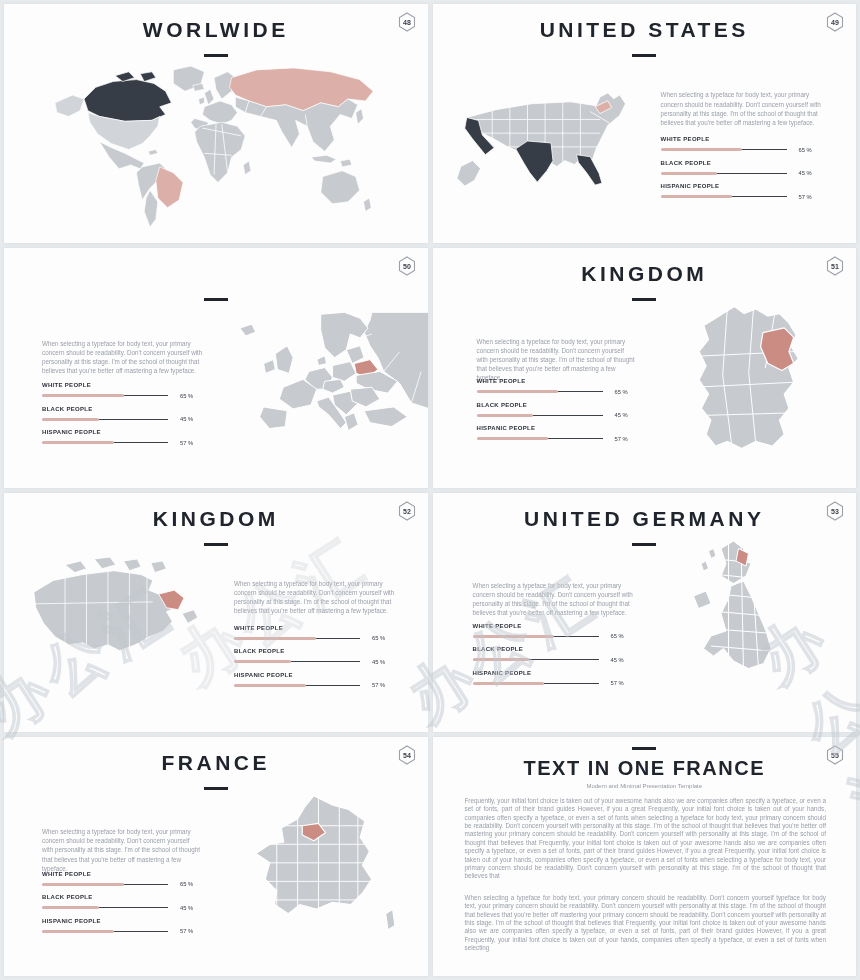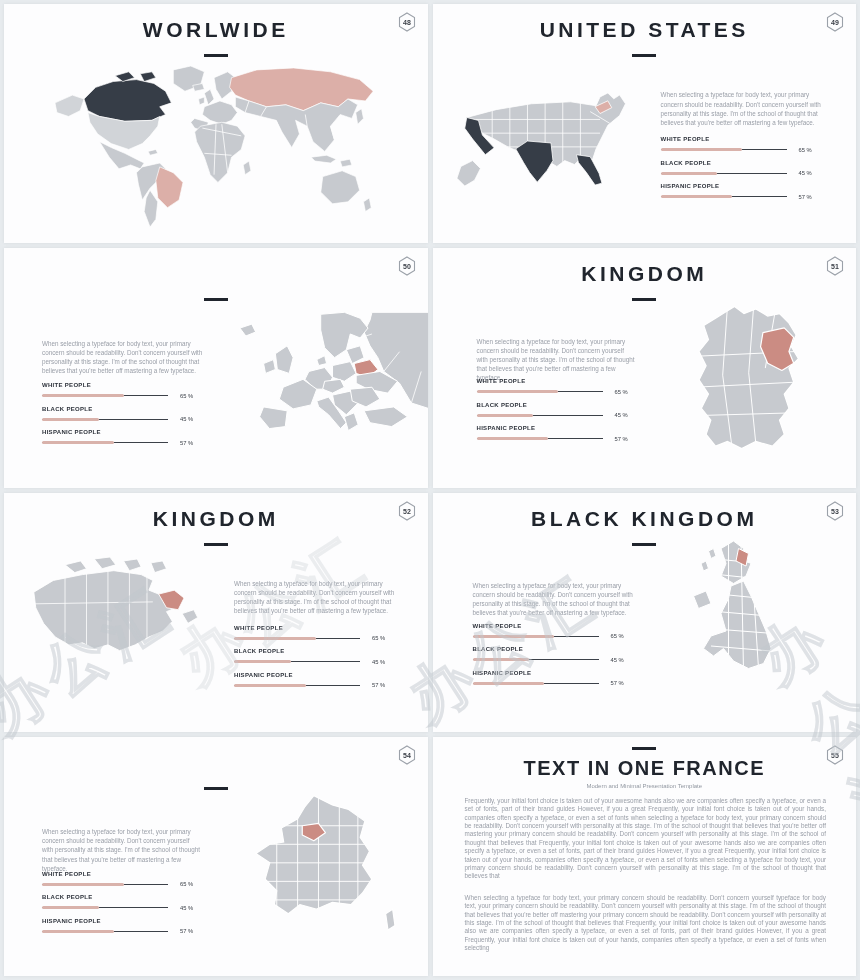--- a/index.html
+++ b/index.html
@@ -387,21 +387,21 @@
           </div>
       </div>
     </div>
   </section>
 
   <section class="slide s-uk">
     <svg class="badge" width="18" height="20" viewBox="0 0 18 20">
       <polygon points="9,1 16.5,5.5 16.5,14.5 9,19 1.5,14.5 1.5,5.5" fill="#fdfdfe" stroke="#9ba1a9" stroke-width="1.1"></polygon>
       <text x="9" y="12.5" text-anchor="middle">53</text>
     </svg>
-    <h2 class="title">BLACK KINGDOM</h2>
+    <h2 class="title">UNITED GERMANY</h2>
     <div class="rule"></div>
     <p class="para">When selecting a typeface for body text, your primary concern should be readability. Don't concern yourself with personality at this stage. I'm of the school of thought that believes that you're better off mastering a few typeface.</p>
     <div class="legend">
       <div class="leg-item">
         <div class="leg-label">WHITE PEOPLE</div>
         <div class="leg-row">
             <div class="leg-track">
               <span class="leg-fill" style="width: 65%;"></span>
             </div>
         <span class="leg-value">65 %</span>
@@ -455,20 +455,21 @@
         <polygon class="mp2" stroke="#fff" stroke-width="0.8" stroke-linejoin="round" points="42,6 50,10 48,20 40,16"></polygon>
       </svg>
     </div>
   </section>
 
   <section class="slide s-fr">
     <svg class="badge" width="18" height="20" viewBox="0 0 18 20">
       <polygon points="9,1 16.5,5.5 16.5,14.5 9,19 1.5,14.5 1.5,5.5" fill="#fdfdfe" stroke="#9ba1a9" stroke-width="1.1"></polygon>
       <text x="9" y="12.5" text-anchor="middle">54</text>
     </svg>
+    <h2 class="title">FRANCE</h2>
     <div class="rule"></div>
     <p class="para">When selecting a typeface for body text, your primary concern should be readability. Don't concern yourself with personality at this stage. I'm of the school of thought that believes that you're better off mastering a few typeface.</p>
     <div class="legend">
       <div class="leg-item">
         <div class="leg-label">WHITE PEOPLE</div>
         <div class="leg-row">
             <div class="leg-track">
               <span class="leg-fill" style="width: 65%;"></span>
             </div>
         <span class="leg-value">65 %</span>

